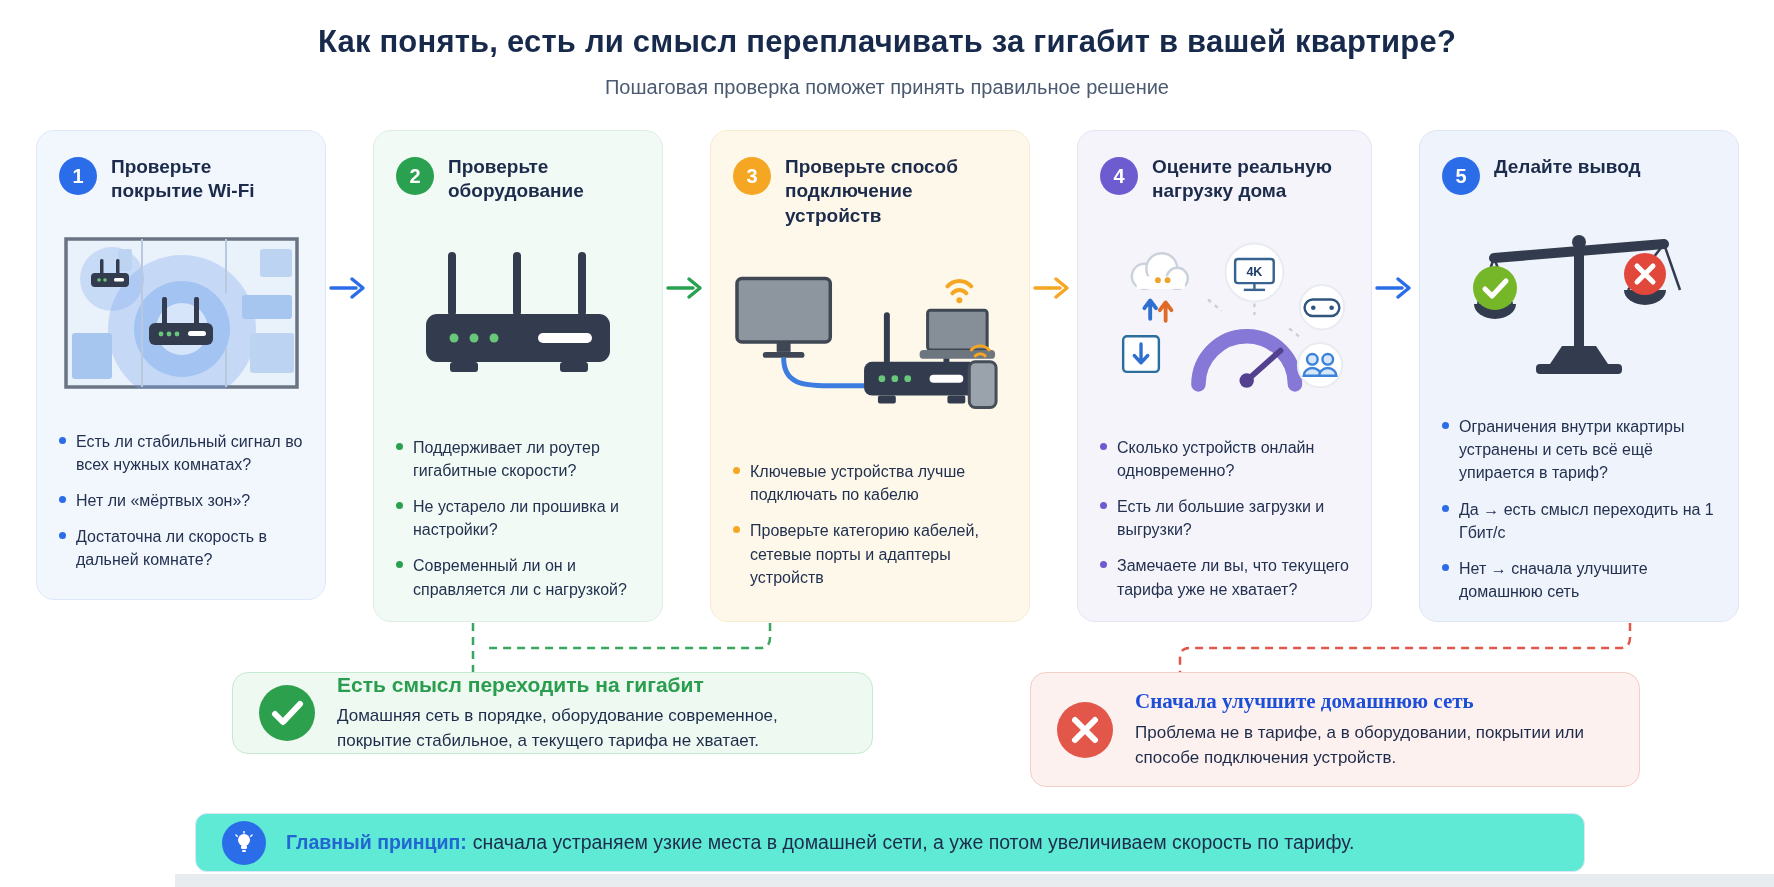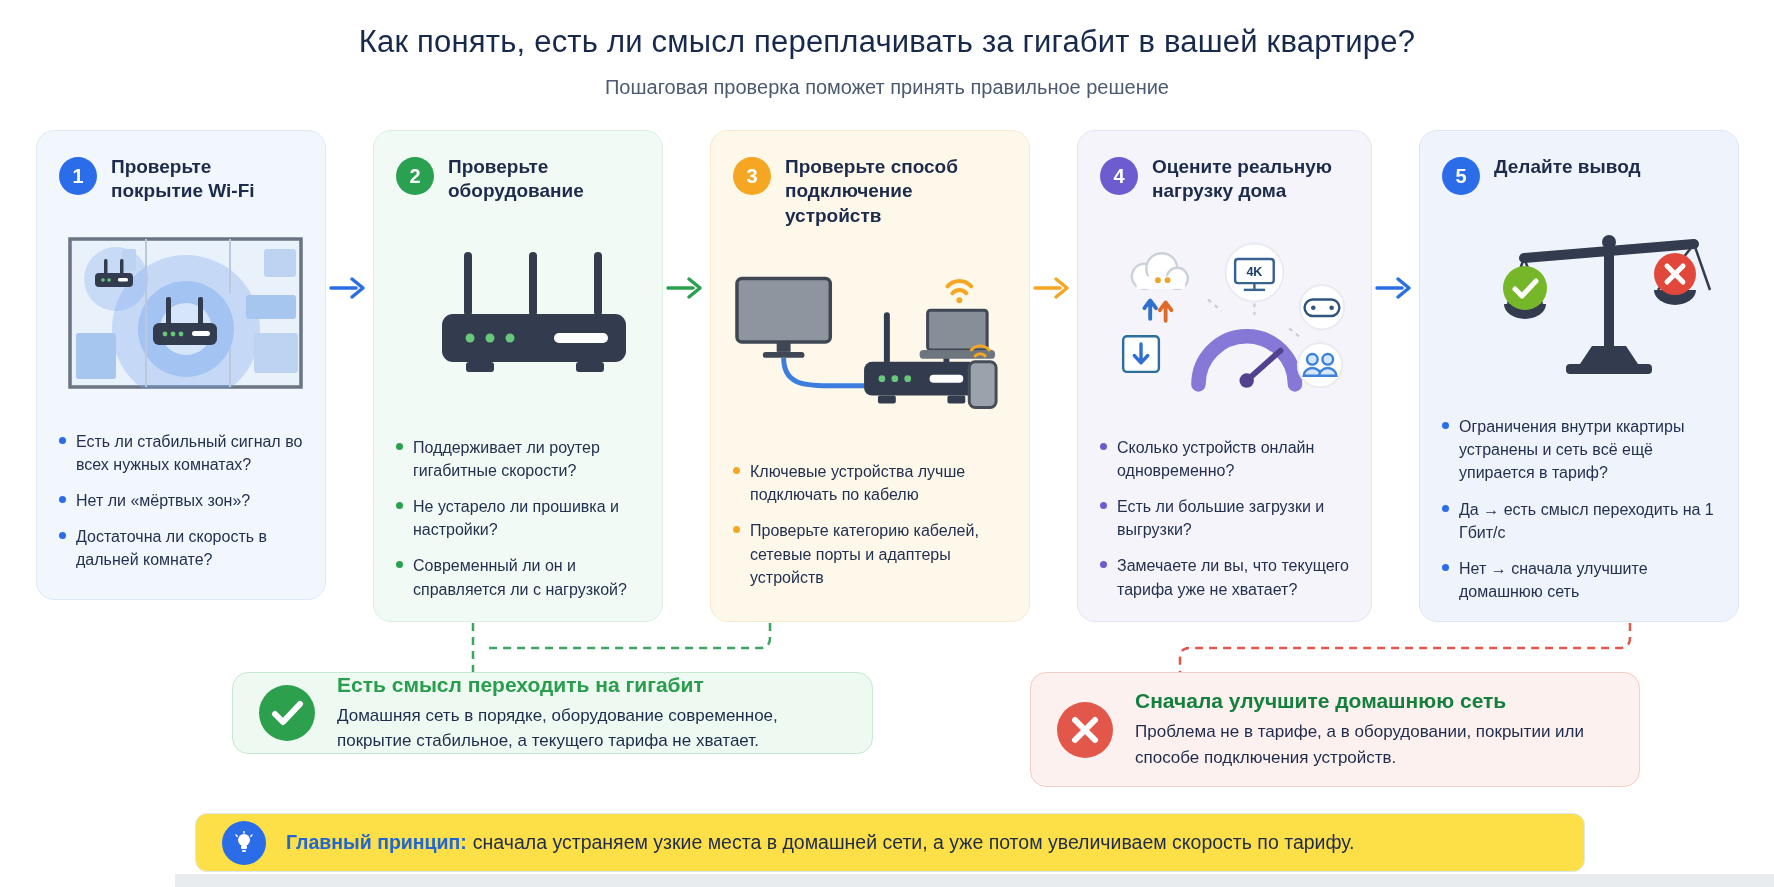--- a/index.html
+++ b/index.html
@@ -1,32 +1,32 @@
 <!DOCTYPE html>
 <html><head>
 <meta charset="utf-8">
 <style>
   html,body{margin:0;padding:0;background:#fff;}
   body{font-family:"Liberation Sans", sans-serif;color:#20304f;}
   .stage{position:relative;width:1774px;height:887px;background:#fff;overflow:hidden;}
 
   
   .title{position:absolute;top:24px;left:0;width:1774px;text-align:center;
-         font-size:31px;font-weight:400;color:#182a4c;letter-spacing:.2px;}
+         font-size:31px;font-weight:700;color:#182a4c;letter-spacing:.2px;}
   .subtitle{position:absolute;top:76px;left:0;width:1774px;text-align:center;
          font-size:20px;color:#4b5a70;}
 
   
   .card{position:absolute;top:130px;border-radius:18px;box-sizing:border-box;
         padding:24px 22px;border:1.5px solid transparent;}
   .card .hdr{display:flex;align-items:flex-start;gap:14px;}
   .badge{flex:0 0 38px;width:38px;height:38px;border-radius:50%;color:#fff;
          font-size:20px;font-weight:700;display:flex;align-items:center;justify-content:center;margin-top:2px;}
   .card-title{font-size:19px;font-weight:700;color:#1c2b4b;line-height:1.28;}
-  .ill{display:flex;align-items:center;justify-content:flex-end;margin-top:26px;height:168px;}
+  .ill{display:flex;align-items:center;justify-content:center;margin-top:26px;height:168px;}
   ul.bullets{list-style:none;margin:38px 0 0 0;padding:0;}
   ul.bullets li{display:flex;gap:10px;margin-bottom:13px;font-size:16px;line-height:1.45;color:#233150;}
   .dot{flex:0 0 7px;width:7px;height:7px;border-radius:50%;margin-top:7px;background:var(--accent);}
   .badge{background:var(--accent);}
 
   .card1{left:36px;width:290px;height:470px;background:#f2f7fe;border-color:#dde9f8;}
   .card2{left:373px;width:290px;height:492px;background:#f1faf4;border-color:#dcefe2;}
   .card3{left:710px;width:320px;height:492px;background:#fdf8ea;border-color:#f6ebcf;}
   .card4{left:1077px;width:295px;height:492px;background:#f5f4fb;border-color:#e6e3f3;}
   .card5{left:1419px;width:320px;height:492px;background:#eff3fb;border-color:#dfe6f3;}
@@ -39,25 +39,25 @@
   .fa1{left:328px;} .fa2{left:665px;} .fa3{left:1032px;} .fa4{left:1374px;}
 
   
   .outcome{position:absolute;top:672px;border-radius:16px;box-sizing:border-box;
            display:flex;align-items:center;gap:22px;padding:18px 26px;}
   .outcome .oc-icon{flex:0 0 56px;}
   .outcome-pos{left:232px;width:641px;height:82px;background:#edf9f1;border:1.5px solid #c6e9d1;}
   .outcome-neg{left:1030px;width:610px;height:115px;background:#fdf1f0;border:1.5px solid #f3cdc8;}
   .oc-title{font-size:21px;font-weight:700;margin-bottom:6px;}
   .outcome-pos .oc-title{color:#2a9d4e;}
-  .outcome-neg .oc-title{color:#15803d;}
+  .outcome-neg .oc-title{color:#1d4ed8;font-family:Liberation Serif, serif;}
   .oc-body{font-size:17px;line-height:1.5;color:#1e2b4a;}
 
   
-  .banner{position:absolute;left:195px;top:813px;width:1390px;height:59px;background:#fde047;
+  .banner{position:absolute;left:195px;top:813px;width:1390px;height:59px;background:#5eead4;
           border:1.5px solid #dce7f6;border-radius:12px;box-sizing:border-box;
           display:flex;align-items:center;gap:20px;padding:0 26px;}
   .bulb{flex:0 0 44px;width:44px;height:44px;border-radius:50%;background:#2b6de8;
         display:flex;align-items:center;justify-content:center;}
   .banner-text{font-size:19.5px;color:#1e2b4a;}
   .banner-label{font-weight:700;color:#2166d1;margin-right:6px;}
 
   .connectors{position:absolute;left:0;top:0;width:1774px;height:887px;pointer-events:none;}
   .bottom-strip{position:absolute;left:175px;top:874px;width:1599px;height:13px;background:#e9ecef;}
 </style>

